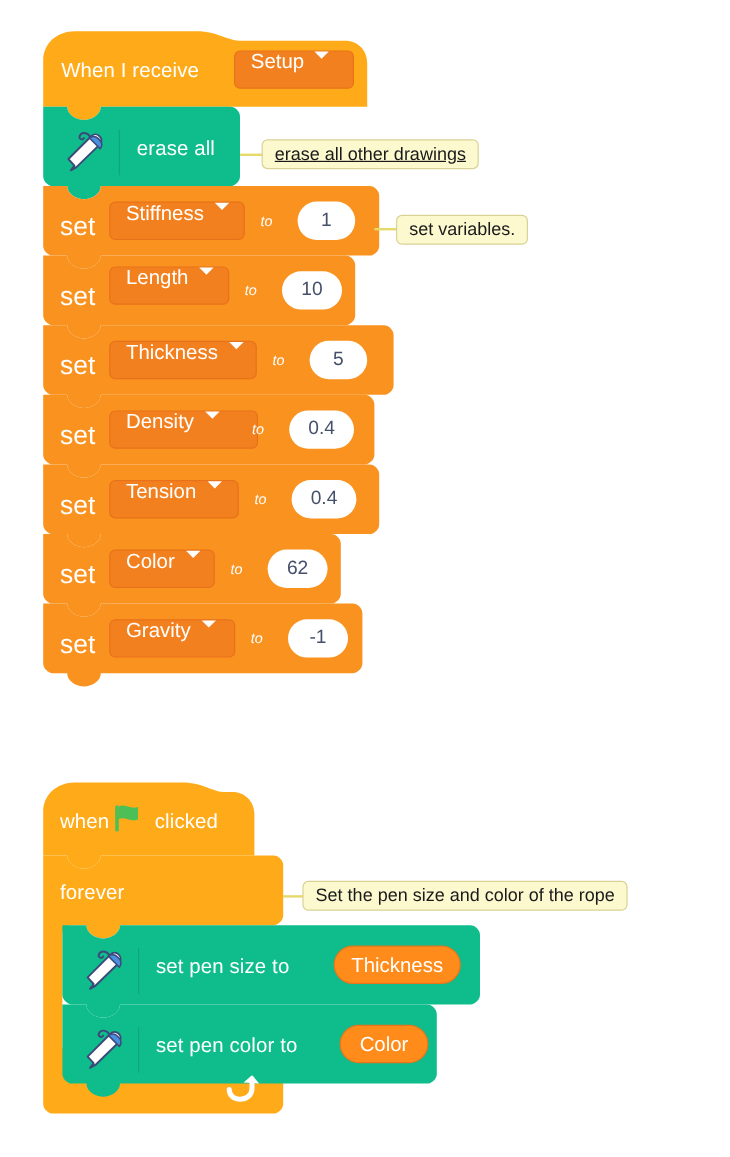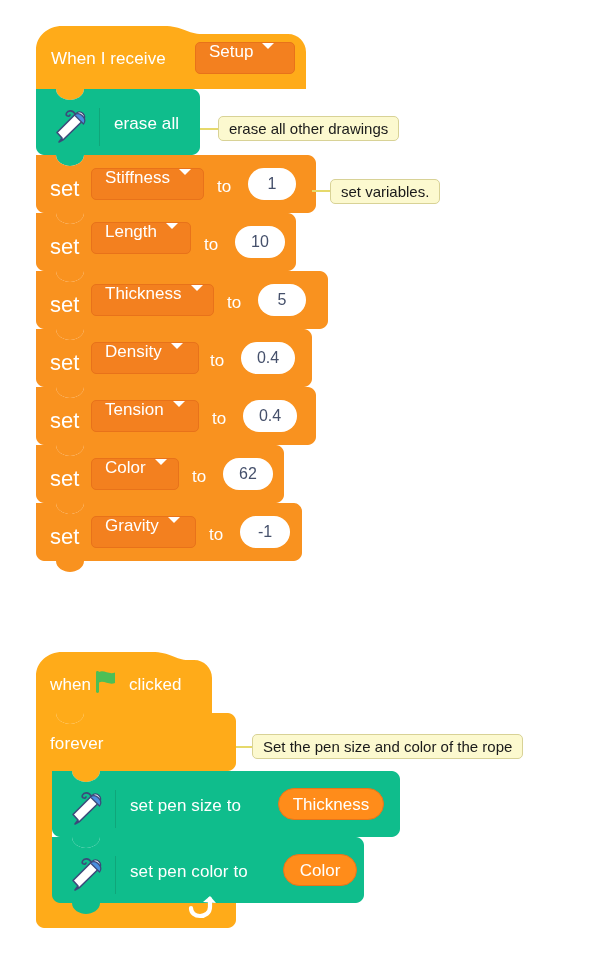--- a/index.html
+++ b/index.html
@@ -87,21 +87,21 @@
     box-sizing: border-box;
     height: 32px;
     border-radius: 16px;
     background: #ffffff;
     color: #45506b;
     font-size: 16px;
     line-height: 1;
   }
 
   
-  .word-to { position: absolute; color: #fff; font-size: 17px; line-height: 1; }
+  .word-to { position: absolute; color: #fff; font-size: 12px; line-height: 1; font-style: italic; }
   .word-set { position: absolute; color: #fff; font-size: 22px; line-height: 1; }
 
   
   .var-pill {
     position: absolute;
     display: flex;
     align-items: center;
     justify-content: center;
     box-sizing: border-box;
     height: 32px;
@@ -327,21 +327,21 @@
 
     <div class="word-set" style="left:14px; top:268px;">set</div>
     <div class="field-dd" style="left:55px; top:258px; width:123px;">
       <span class="dd-text">Thickness</span>
       <span class="caret"></span>
     </div>
     <div class="word-to" style="left:191px; top:268px;">to</div>
     <div class="field-num" style="left:222px; top:258px; width:48px;">5</div>
 
     <div class="word-set" style="left:14px; top:326px;">set</div>
-    <div class="field-dd" style="left:55px; top:316px; width:108px;">
+    <div class="field-dd" style="left:55px; top:316px; width:124px;">
       <span class="dd-text">Density</span>
       <span class="caret"></span>
     </div>
     <div class="word-to" style="left:174px; top:326px;">to</div>
     <div class="field-num" style="left:205px; top:316px; width:54px;">0.4</div>
 
     <div class="word-set" style="left:14px; top:384px;">set</div>
     <div class="field-dd" style="left:55px; top:374px; width:108px;">
       <span class="dd-text">Tension</span>
       <span class="caret"></span>
@@ -360,21 +360,21 @@
     <div class="word-set" style="left:14px; top:500px;">set</div>
     <div class="field-dd" style="left:55px; top:490px; width:105px;">
       <span class="dd-text">Gravity</span>
       <span class="caret"></span>
     </div>
     <div class="word-to" style="left:173px; top:500px;">to</div>
     <div class="field-num" style="left:204px; top:490px; width:50px;">-1</div>
   </div>
 
   <div class="comment-line" style="left:200px; top:128px; width:20px;"></div>
-  <div class="comment" style="left:218px; top:116px;">erase all other drawings</div>
+  <div class="comment" style="left:218px; top:116px;text-decoration:underline;">erase all other drawings</div>
 
   <div class="comment-line" style="left:312px; top:190px; width:20px;"></div>
   <div class="comment" style="left:330px; top:179px;">set variables.</div>
 
 
   <div class="script" id="script-flag">
 
     <svg class="shapes" width="340" height="300" viewBox="0 0 340 300">
 
       <path fill="#ffab19" d="M0,24

